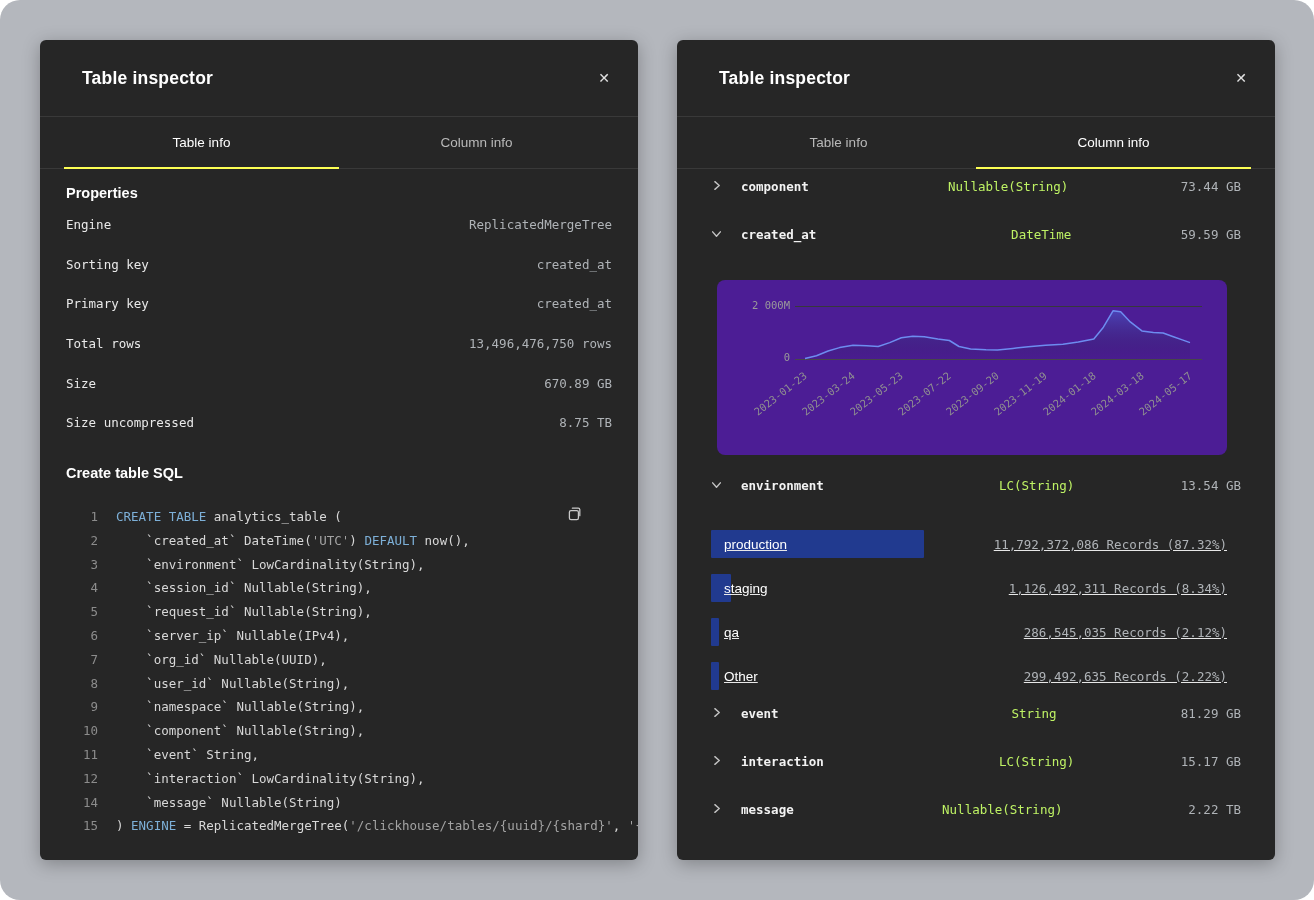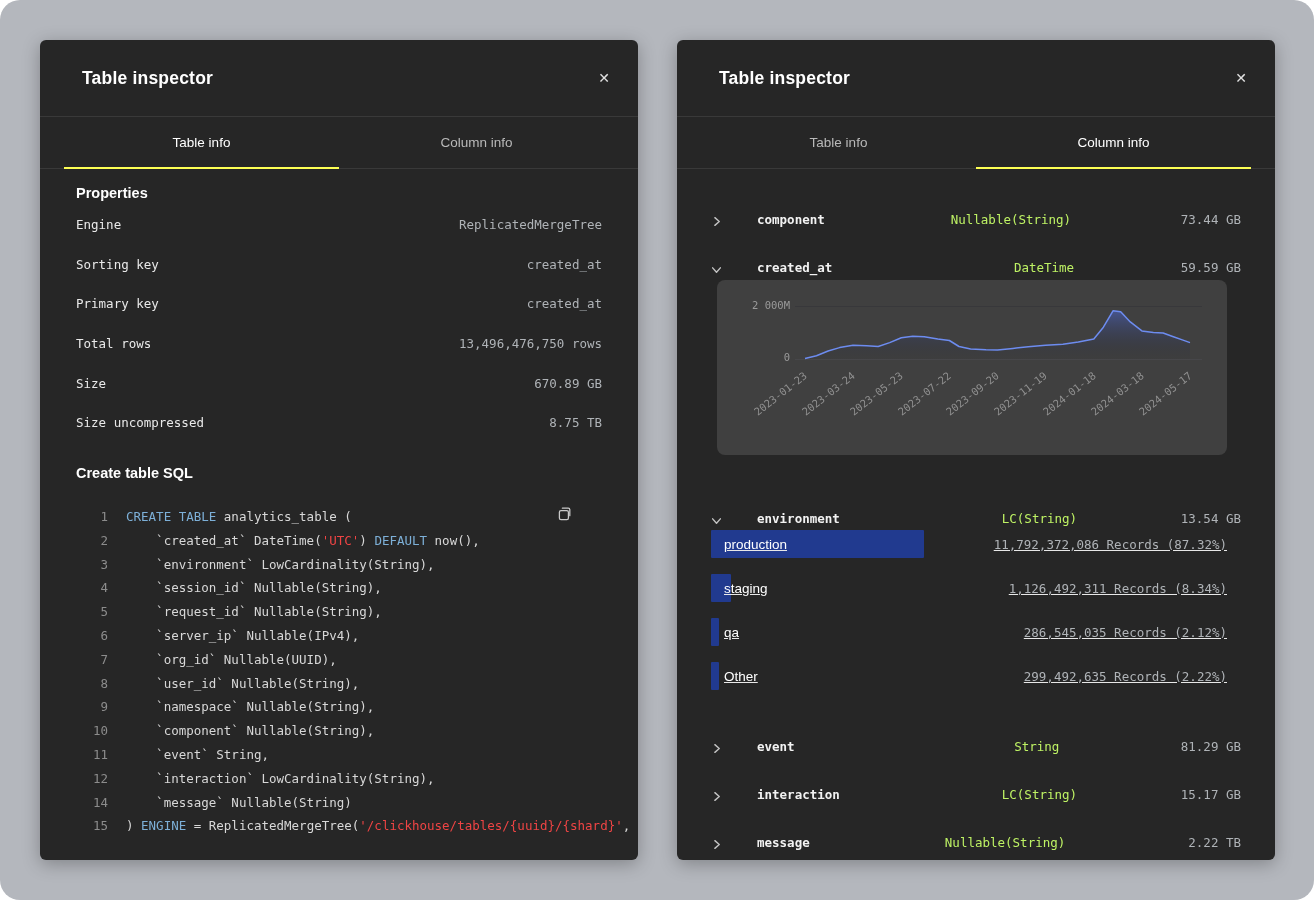--- a/index.html
+++ b/index.html
@@ -18,53 +18,53 @@
   .panel-title { font-size:17.5px; font-weight:700; color:#ffffff; letter-spacing:.2px; }
   .close-btn { background:none; border:none; color:#e2e2e2; font-size:14px; cursor:pointer; padding:4px; line-height:1; }
 
   .tabs { display:flex; height:52px; padding:0 24px; border-bottom:1px solid #393939; }
   .tab { flex:1; position:relative; display:flex; align-items:center; justify-content:center;
          font-size:13.5px; color:#b9b9b9; cursor:pointer;text-align:center; }
   .tab.active { color:#ffffff; }
   .tab.active::after { content:""; position:absolute; left:0; right:0; bottom:-1px; height:2px; background:#fdff54; }
 
   
-  .panel-body { padding:0 36px; }
+  .panel-body { padding:0 26px; }
   .section-heading { font-size:14.5px; font-weight:700; color:#ffffff; margin-top:16px; }
   .sql-heading { margin-top:22px; }
   .prop-rows { margin-top:4px; }
   .prop-row { height:39.6px; display:flex; align-items:center; justify-content:space-between;
               font-family:"DejaVu Sans Mono", monospace; font-size:12.5px; }
   .prop-label { color:#e9e9e9; }
   .prop-value { color:#afb3b7; }
 
   .code-block { position:relative; margin-top:14px; padding-top:10px; }
   .copy-btn { position:absolute; top:8px; right:26px; width:24px; height:24px; background:none; border:none; cursor:pointer; }
   .copy-btn svg { width:17px; height:17px; }
   .code-line { display:flex; align-items:center; height:23.8px;
                font-family:"DejaVu Sans Mono", monospace; font-size:12.5px; }
   .ln { flex:none; width:32px; text-align:right; color:#8c8c8c; margin-right:18px; }
   .code-text { white-space:pre; color:#d8d8d8; }
   .tok-kw { color:#7db0d8; }
-  .tok-str { color:#ef4444; }
+  .tok-str { color:#a3a3a3; }
   .tok-pl { color:#d8d8d8; }
 
   
   .right-body { padding:10px 34px 0 34px; }
-  .col-row { height:48px; display:flex; align-items:flex-end; gap:32px; cursor:pointer;
+  .col-row { height:48px; display:flex; align-items:flex-start; gap:16px; cursor:pointer;
              font-family:"DejaVu Sans Mono", monospace; font-size:12.5px; }
   .chev { flex:none; width:14px; height:12px; color:#c2c2c2; display:flex; align-items:center; }
   .chev svg { width:11px; height:11px; }
   .chev.down svg { transform:rotate(90deg); }
   .col-name { flex:1; font-weight:700; color:#f2f2f2; }
   .col-type { width:280px; text-align:right; color:#bef264; }
   .col-size { width:180px; text-align:right; color:#afb3b7; }
 
   .chart-card { position:relative; width:510px; height:175px; margin:5px 14px 23px 6px;
-                background:#404040; border-radius:8px; overflow:hidden; }
+                background:#4c1d95; border-radius:8px; overflow:hidden; }
   .ytick { position:absolute; left:10px; width:63px; text-align:right;
            font-family:"DejaVu Sans Mono", monospace; font-size:10.5px; color:#9a9a9a; }
   .ytick-top { top:19px; }
   .ytick-bottom { top:71px; }
   .gridline { position:absolute; left:78px; right:25px; height:1px; }
   .gl-top { top:26px; background:#38383b; }
   .gl-bottom { top:79px; background:#47474a; }
   .chart-svg { position:absolute; left:88px; top:0; width:385px; height:80px; overflow:visible; }
   .xticks { position:absolute; inset:0; pointer-events:none; }
   .tick { position:absolute; top:88px; width:0; height:0; }

